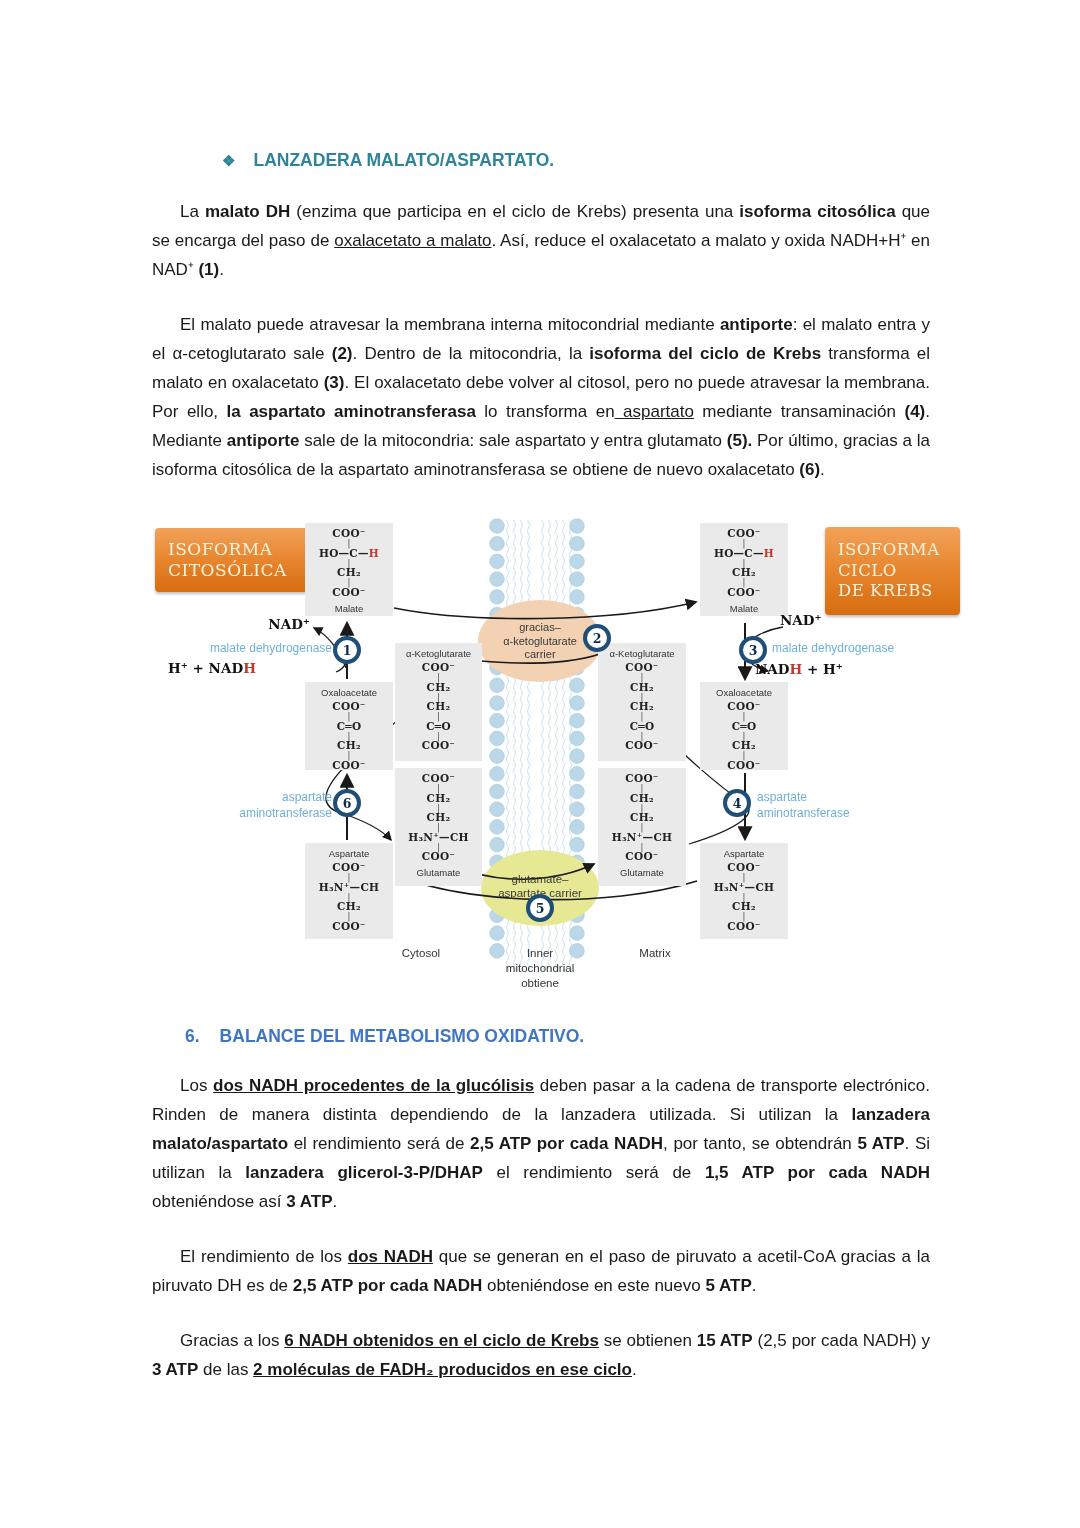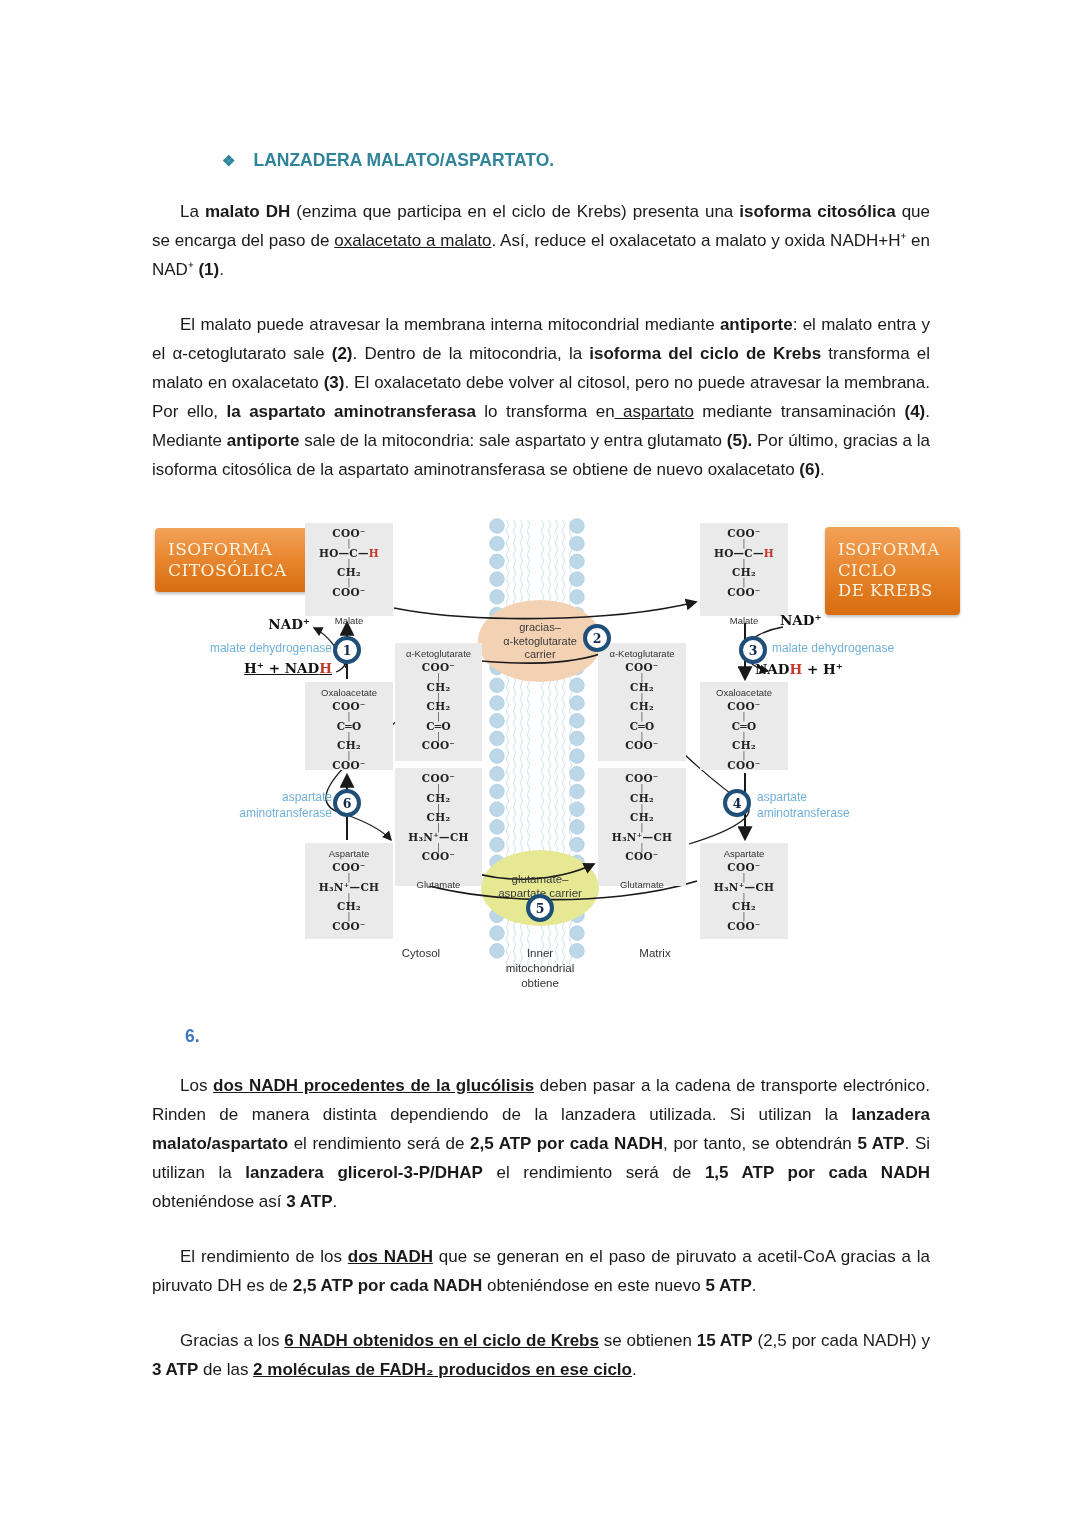--- a/index.html
+++ b/index.html
@@ -20,21 +20,21 @@
   .lipid-head{fill:#bcd8e8;stroke:#9fc6da;stroke-width:.6;}
   .orangebox{position:absolute;border-radius:4px;color:#faf3df;
      background:linear-gradient(180deg,#f2a259 0%,#e8862f 48%,#d76d10 100%);
      box-shadow:0 2px 3px rgba(0,0,0,.25);
      font-family:"DejaVu Serif",serif;letter-spacing:.5px;
      display:flex;flex-direction:column;justify-content:center;padding-left:13px;}
   .orangebox div{line-height:1.25;}
   .mol{position:absolute;background:#eaeaea;text-align:center;padding-top:4px;box-sizing:border-box;}
   .m-row{font-family:"DejaVu Serif",serif;font-weight:600;font-size:10.5px;line-height:13px;color:#222;letter-spacing:.3px;}
   .m-bond{font-family:"DejaVu Serif",serif;font-size:8.5px;line-height:6.5px;color:#444;}
-  .mol-label{font-size:9.5px;color:#333;line-height:13px;margin-top:15px;}
+  .mol-label{font-size:9.5px;color:#333;line-height:13px;margin-top:3px;}
   .mol-label.top{margin:0 0 1px 0;}
   .badge{position:absolute;width:20px;height:20px;border:4.5px solid #1f4e79;border-radius:50%;background:#fff;
      color:#10294d;font-family:"DejaVu Serif",serif;font-weight:bold;font-size:12.5px;
      display:flex;align-items:center;justify-content:center;z-index:6;}
   .enzyme{position:absolute;color:#6fb0d8;font-size:12px;line-height:16px;z-index:5;}
   .cof{position:absolute;font-family:"DejaVu Serif",serif;font-weight:bold;font-size:13.5px;color:#111;z-index:5;}
   .carrier-text{position:absolute;font-size:11px;line-height:13.5px;color:#3a3a3a;text-align:center;z-index:5;}
   .region{position:absolute;font-size:11.5px;line-height:15px;color:#333;text-align:center;white-space:pre-line;z-index:5;}
 </style>
 </head>
@@ -284,21 +284,21 @@
       <div>α-ketoglutarate</div>
       <div>carrier</div>
     </div>
     <div class="carrier-text" style="left:334px;top:363px;width:132px;font-size:11.5px;">
       <div>glutamate–</div>
       <div>aspartate carrier</div>
     </div>
 
     <div class="cof" style="left:60px;top:106px;width:110px;text-align:right;">NAD⁺</div>
     <div class="enzyme" style="left:30px;top:130px;width:162px;text-align:right;">malate dehydrogenase</div>
-    <div class="cof" style="left:40px;top:150px;width:152px;text-align:right;text-decoration:underline;"><span>H⁺ + NAD</span><span style="color: rgb(192, 57, 43);">H</span></div>
+    <div class="cof" style="left:28px;top:150px;width:152px;text-align:left;"><span>H⁺ + NAD</span><span style="color: rgb(192, 57, 43);">H</span></div>
 
     <div class="cof" style="left:640px;top:102px;width:100px;">NAD⁺</div>
     <div class="enzyme" style="left:632px;top:130px;width:170px;">malate dehydrogenase</div>
     <div class="cof" style="left:615px;top:151px;width:150px;"><span>NAD</span><span style="color: rgb(192, 57, 43);">H</span><span> + H⁺</span></div>
 
     <div class="enzyme" style="left:40px;top:279px;width:152px;text-align:right;">
       <div>aspartate</div>
       <div>aminotransferase</div>
     </div>
     <div class="enzyme" style="left:617px;top:279px;width:160px;">
@@ -315,19 +315,20 @@
 
     <div class="region" style="left:236px;top:436px;width:90px;">Cytosol</div>
     <div class="region" style="left:348px;top:436px;width:104px;">Inner
 mitochondrial
 obtiene</div>
     <div class="region" style="left:470px;top:436px;width:90px;">Matrix</div>
   </div>
 
   <div class="h2">
     <span class="num">6.</span>
+    <span>BALANCE DEL METABOLISMO OXIDATIVO.</span>
   </div>
 
   <p class="para" style="margin-top:24px;"><span>Los </span><span style="font-weight: bold; text-decoration: underline;">dos NADH procedentes de la glucólisis</span><span> deben pasar a la cadena de transporte electrónico. Rinden de manera distinta dependiendo de la lanzadera utilizada. Si utilizan la </span><span style="font-weight: bold;">lanzadera malato/aspartato</span><span> el rendimiento será de </span><span style="font-weight: bold;">2,5 ATP por cada NADH</span><span>, por tanto, se obtendrán </span><span style="font-weight: bold;">5 ATP</span><span>. Si utilizan la </span><span style="font-weight: bold;">lanzadera glicerol-3-P/DHAP</span><span> el rendimiento será de </span><span style="font-weight: bold;">1,5 ATP por cada NADH</span><span> obteniéndose así </span><span style="font-weight: bold;">3 ATP</span><span>.</span></p>
   <p class="para"><span>El rendimiento de los </span><span style="font-weight: bold; text-decoration: underline;">dos NADH</span><span> que se generan en el paso de piruvato a acetil-CoA gracias a la piruvato DH es de </span><span style="font-weight: bold;">2,5 ATP por cada NADH</span><span> obteniéndose en este nuevo </span><span style="font-weight: bold;">5 ATP</span><span>.</span></p>
   <p class="para"><span>Gracias a los </span><span style="font-weight: bold; text-decoration: underline;">6 NADH obtenidos en el ciclo de Krebs</span><span> se obtienen </span><span style="font-weight: bold;">15 ATP</span><span> (2,5 por cada NADH) y </span><span style="font-weight: bold;">3 ATP</span><span> de las </span><span style="font-weight: bold; text-decoration: underline;">2 moléculas de FADH₂ producidos en ese ciclo</span><span>.</span></p>
 
 </div>
 
 </body></html>

